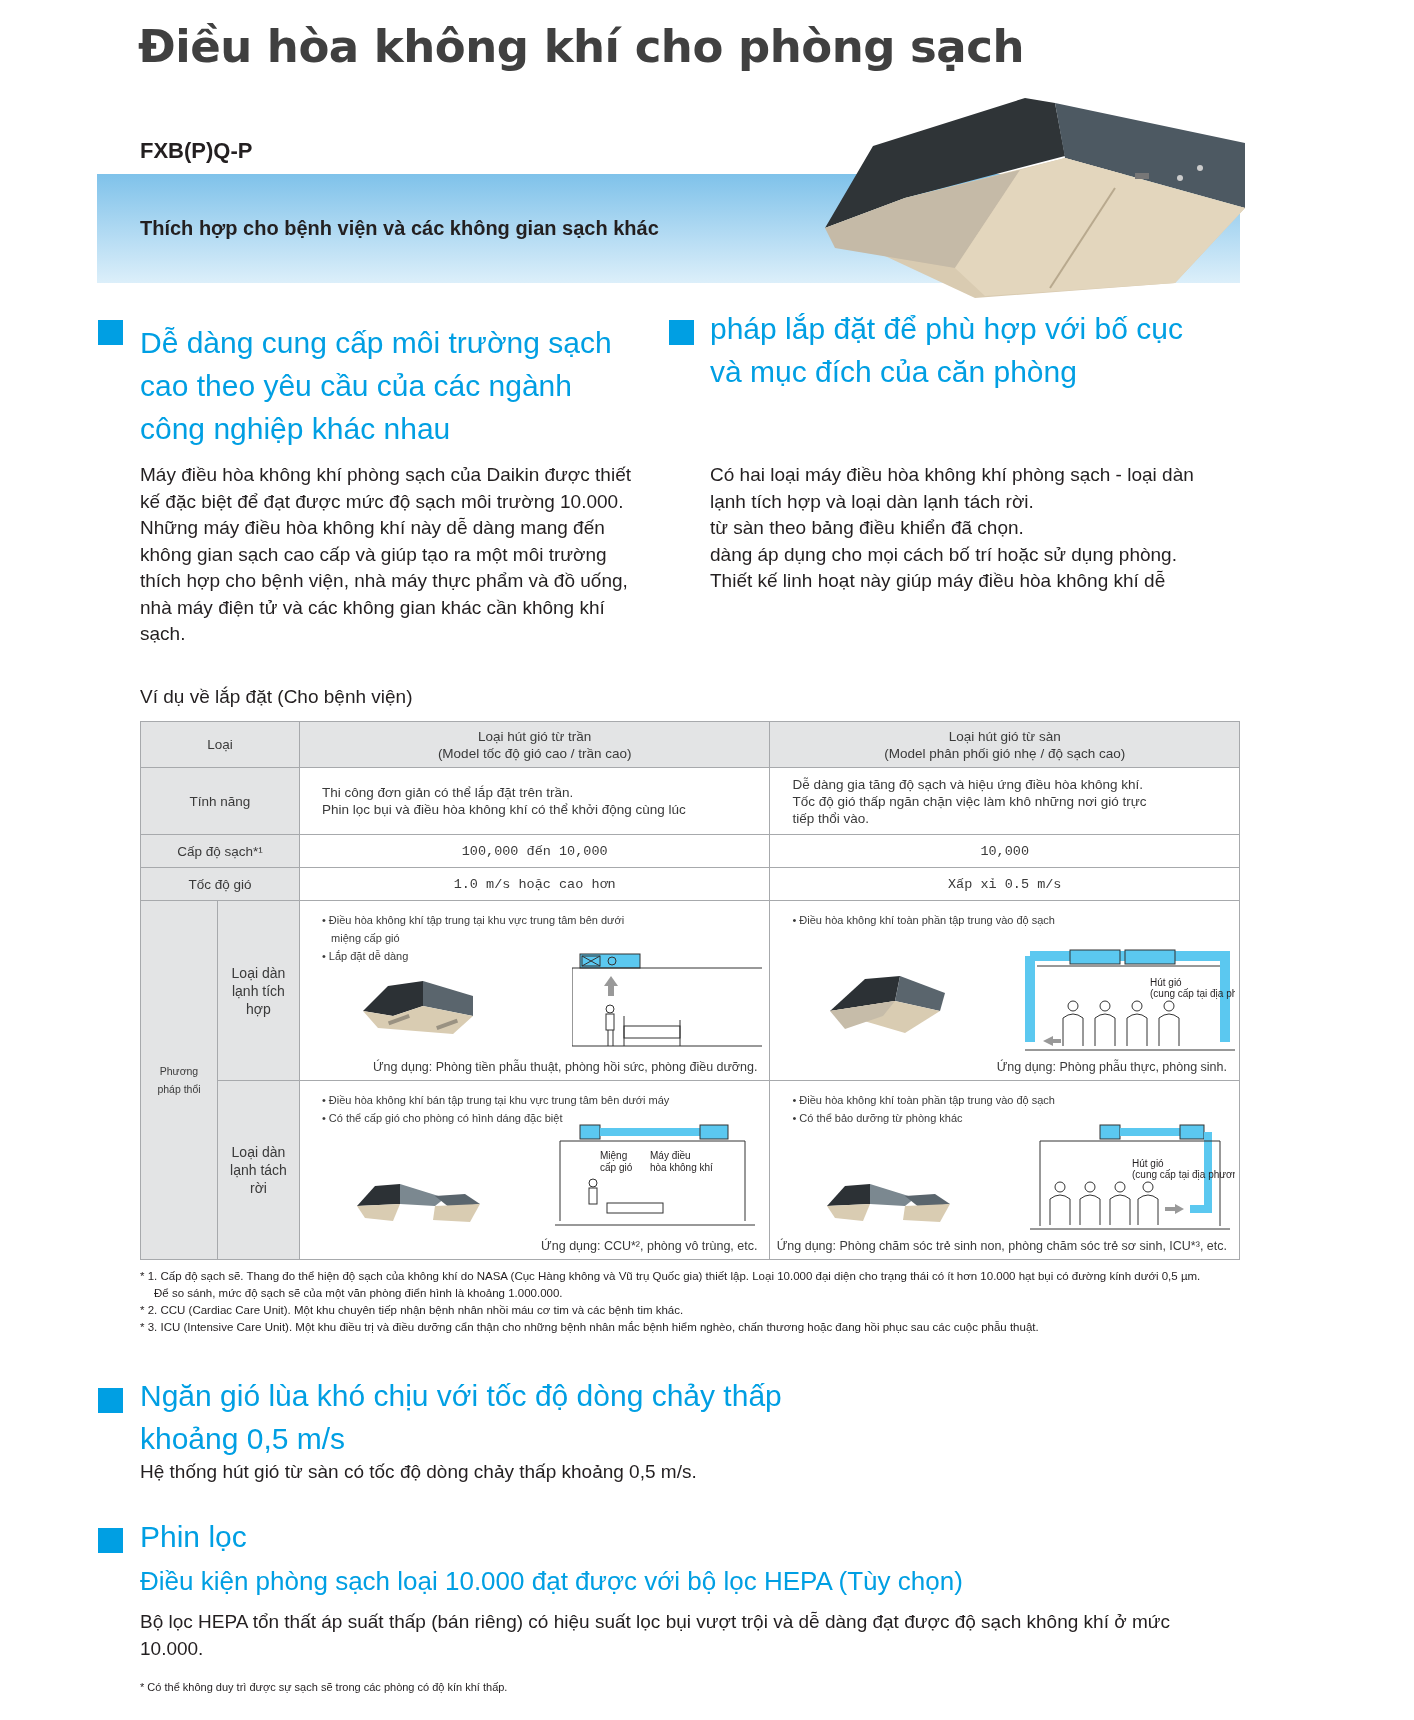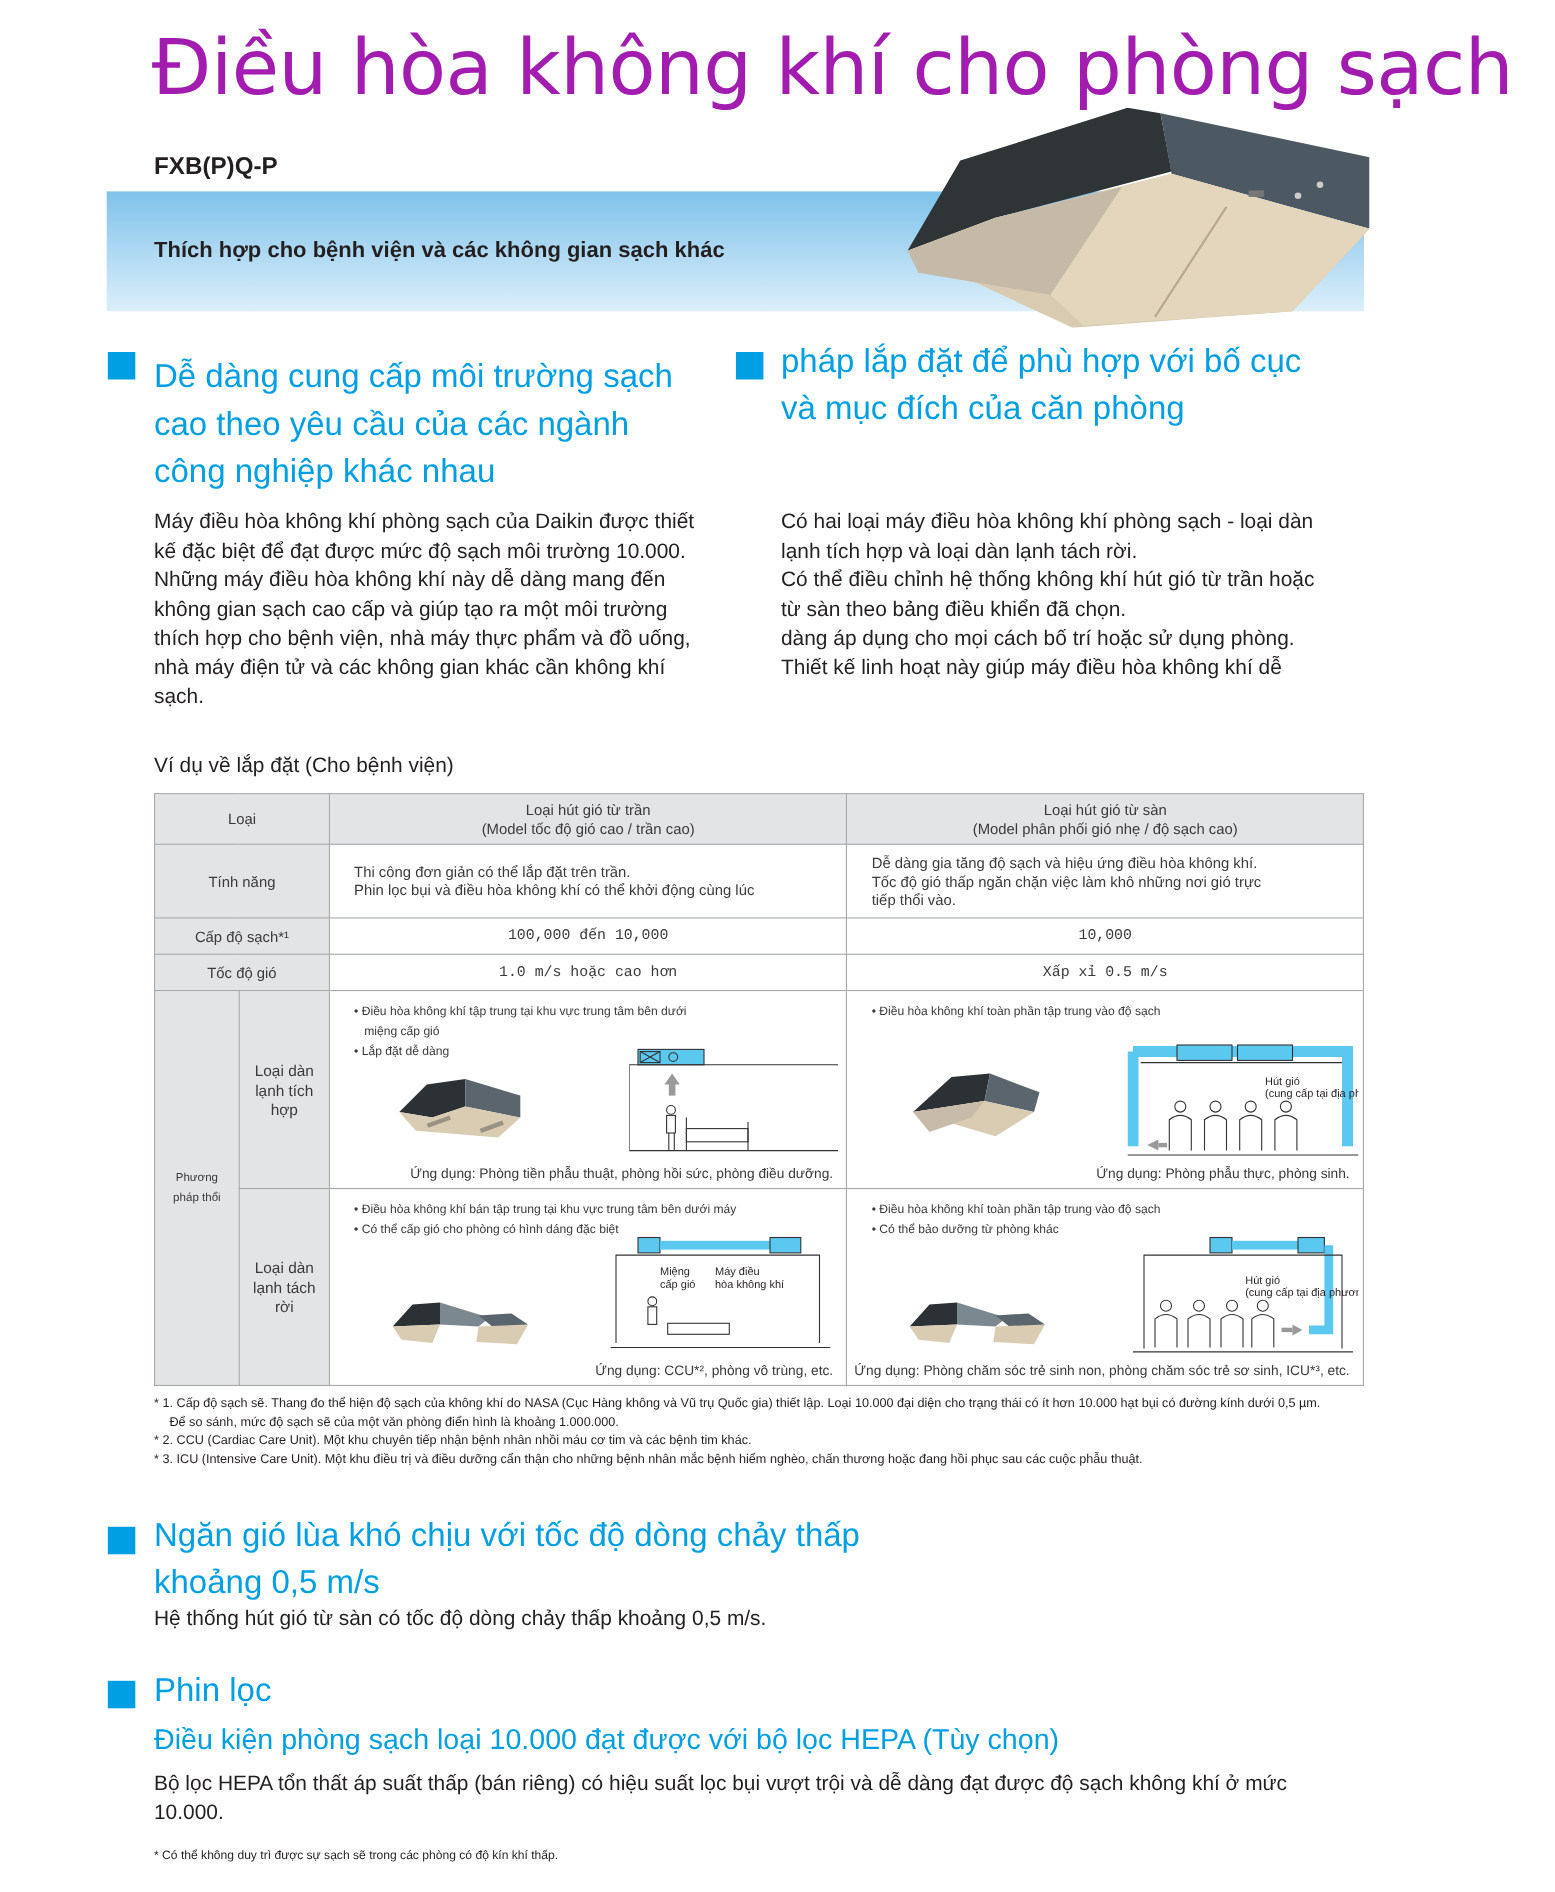--- a/index.html
+++ b/index.html
@@ -1,19 +1,19 @@
 <!DOCTYPE html>
 <html><head>
 <meta charset="utf-8">
 <style>
   * { box-sizing: border-box; margin: 0; padding: 0; }
   html, body { width: 1414px; height: 1720px; background: #ffffff; overflow: hidden; }
   body { position: relative; font-family: "DejaVu Sans", "Liberation Sans", sans-serif; color: #231f20; }
 
-  .page-title { position: absolute; left: 138px; top: 20px; font-size: 70px; font-weight: 400; color: #a21caf; letter-spacing: -0.5px; white-space: nowrap; font-family: "DejaVu Sans", sans-serif; }
+  .page-title { position: absolute; left: 138px; top: 20px; font-size: 45px; font-weight: 700; color: #404040; letter-spacing: -0.5px; white-space: nowrap; font-family: "DejaVu Sans", sans-serif; }
   .model { position: absolute; left: 140px; top: 138px; font-size: 22px; font-weight: bold; color: #231f20; font-family: "Liberation Sans", sans-serif; }
 
   .banner { position: absolute; left: 97px; top: 174px; width: 1143px; height: 109px;
             background: linear-gradient(to bottom, #7fc2ea 0%, #a9d6f1 45%, #dceffa 100%); }
   .banner-text { position: absolute; left: 43px; top: 43px; font-size: 20px; font-weight: bold; color: #231f20; font-family: "Liberation Sans", sans-serif; }
 
   .product-img { position: absolute; left: 815px; top: 98px; width: 430px; height: 200px; }
 
   .sec-heading { position: absolute; font-size: 30px; line-height: 43px; color: #009fe3; font-family: "Liberation Sans", sans-serif; }
   .sq { position: absolute; width: 25px; height: 25px; background: #009fe3; }
@@ -79,21 +79,20 @@
 </div>
 
 <div class="sq" style="left:669px; top:320px;"></div>
 <div class="sec-heading" style="left:710px; top:307px;">
   <div>pháp lắp đặt để phù hợp với bố cục</div>
   <div>và mục đích của căn phòng</div>
 </div>
 <div class="body-text" style="left:710px; top:462px;">
   <div>Có hai loại máy điều hòa không khí phòng sạch - loại dàn</div>
   <div>lạnh tích hợp và loại dàn lạnh tách rời.</div>
-  <div>Có thể điều chỉnh hệ thống không khí hút gió từ trần hoặc</div>
   <div>từ sàn theo bảng điều khiển đã chọn.</div>
   <div>dàng áp dụng cho mọi cách bố trí hoặc sử dụng phòng.</div>
   <div>Thiết kế linh hoạt này giúp máy điều hòa không khí dễ</div>
 </div>
 
 <div class="table-caption">Ví dụ về lắp đặt (Cho bệnh viện)</div>
 
 <table class="tbl">
   <colgroup>
       <col style="width:77px">

